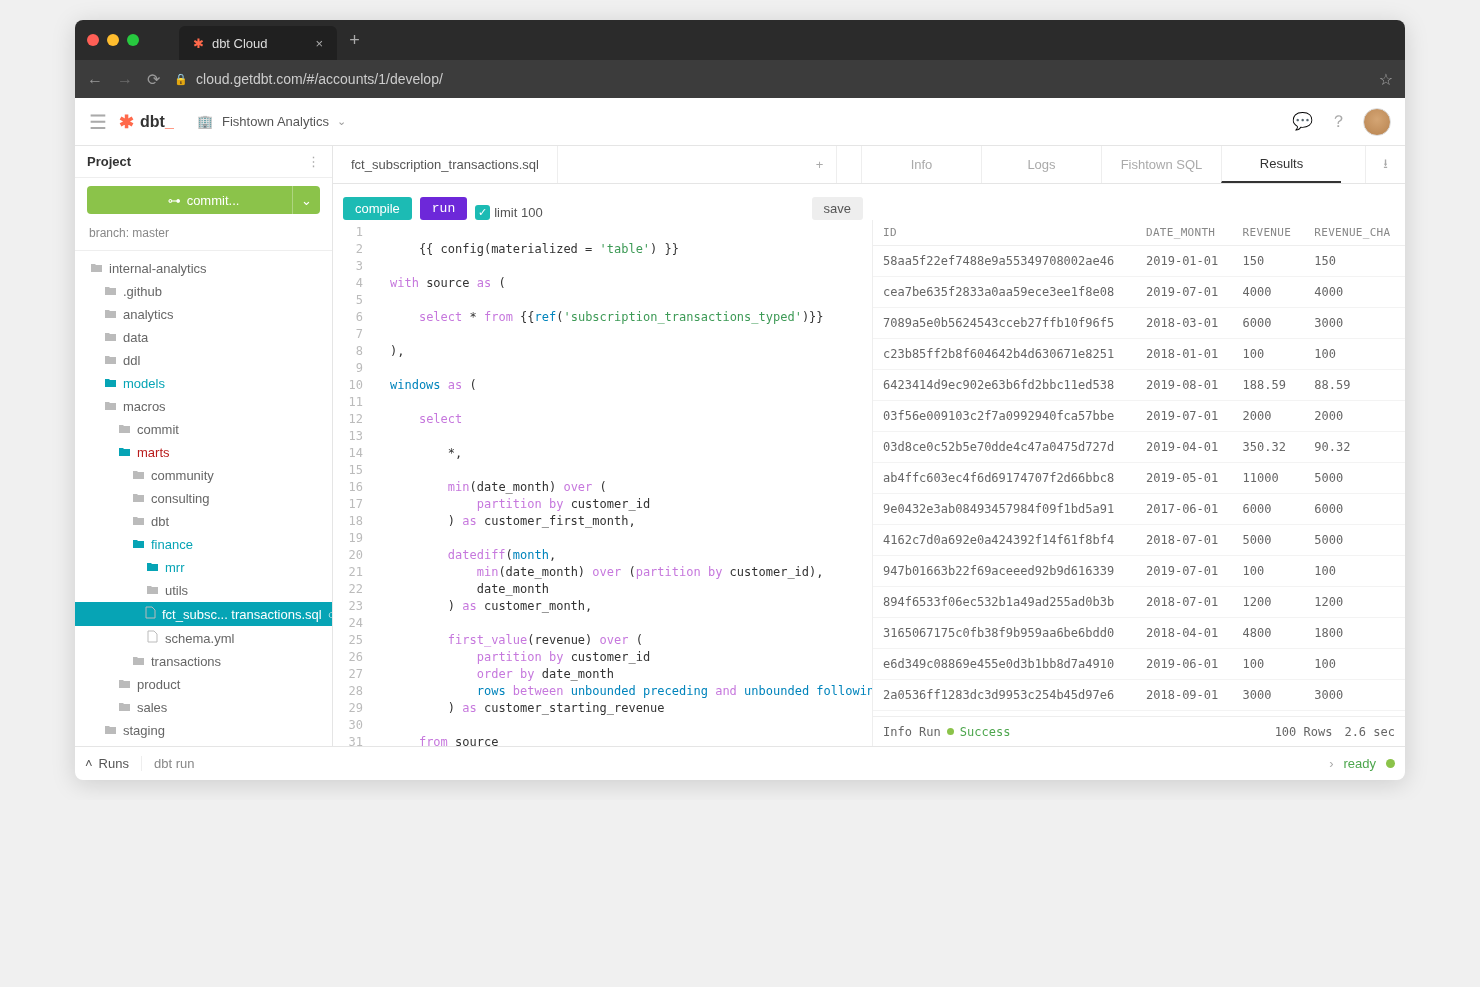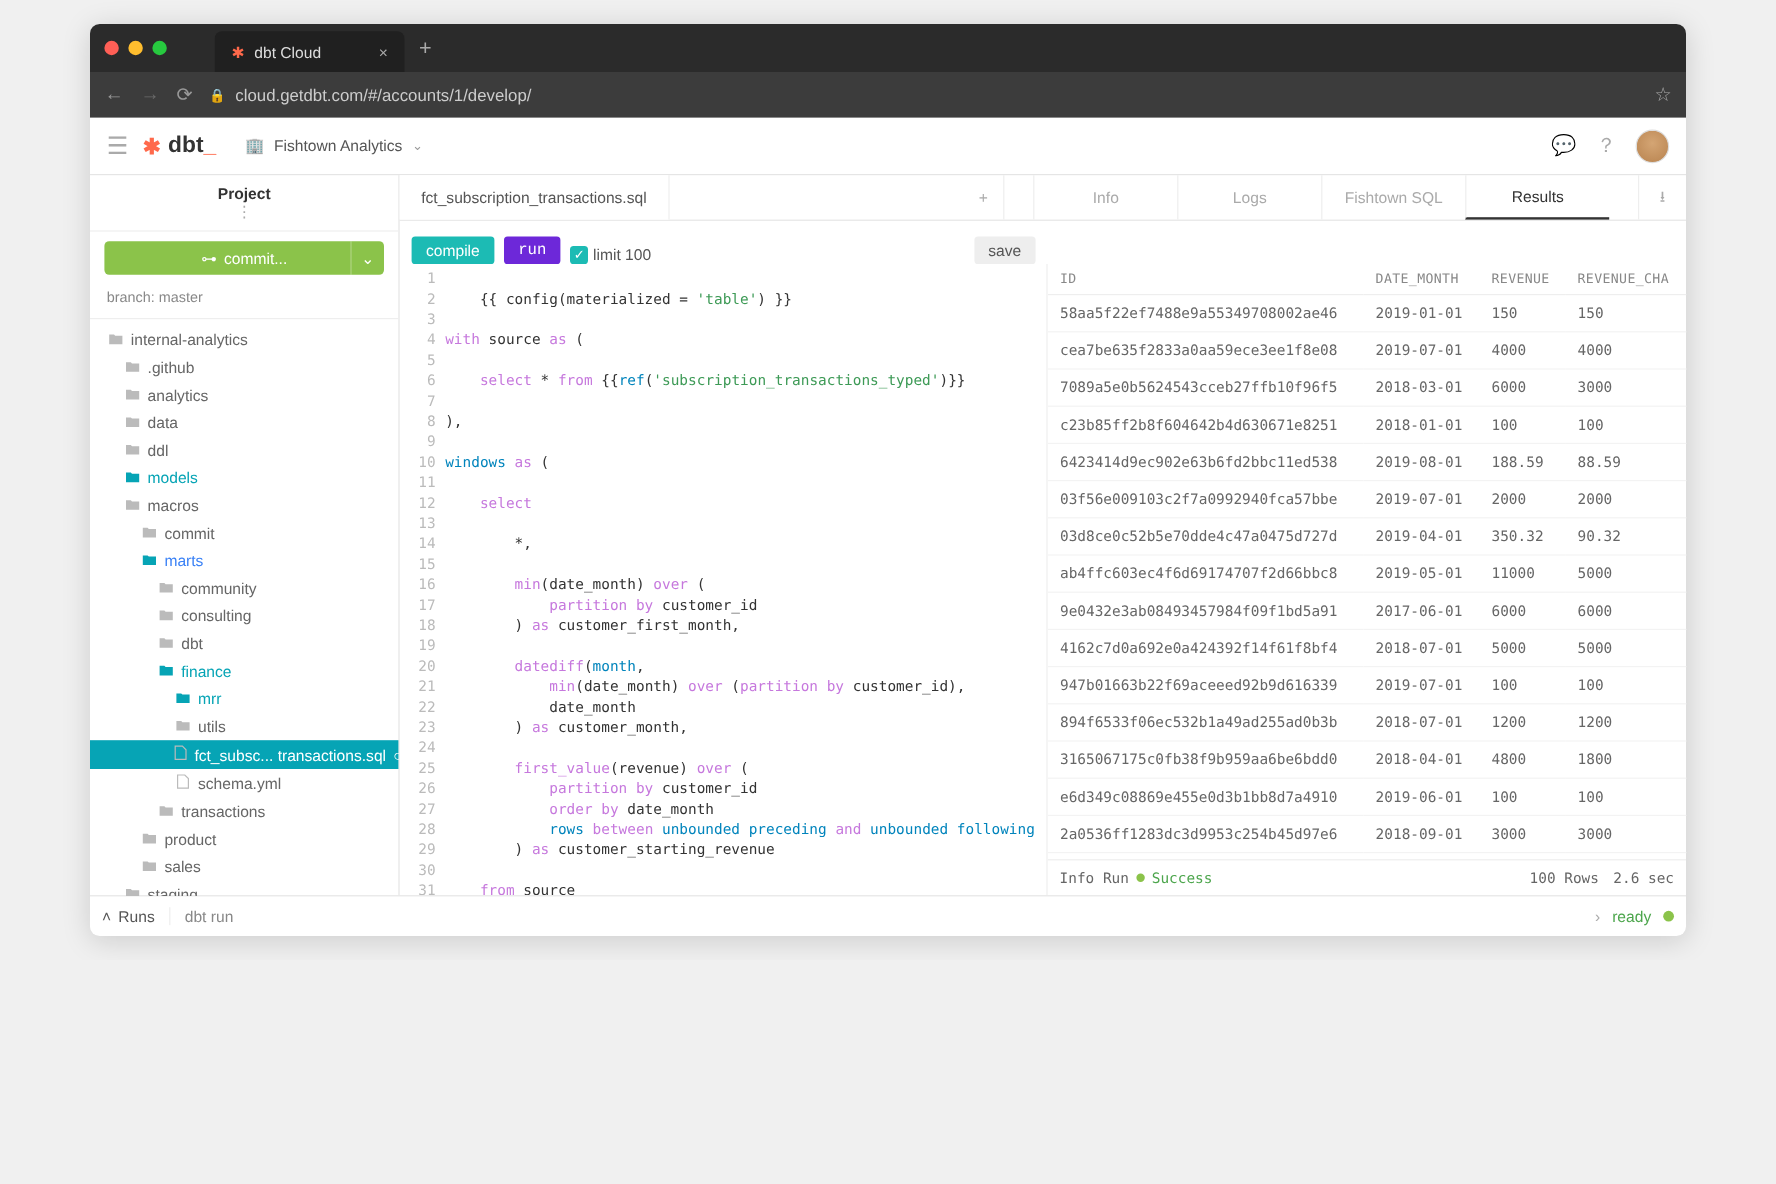--- a/index.html
+++ b/index.html
@@ -61,32 +61,32 @@
 .header {
   height: 48px;
   border-bottom: 1px solid #e5e5e5;
   display: flex;
   align-items: center;
   padding: 0 14px;
 }
 .menu-icon { color: #aaa; font-size: 20px; margin-right: 12px; cursor: pointer; }
 .brand { color: #ff694b; font-weight: bold; font-size: 18px; display: flex; align-items: center; gap: 6px;}
 .brand .dbt-x { color:#ff694b; font-size:18px; font-weight:bold; }
-.brand-text { color:#333; font-weight:600; font-size:19px; }
+.brand-text { color:#333; font-weight:600; font-size:16px; }
 .brand-text .u { color:#ff694b; }
 .org { margin-left: 24px; color: #555; display:flex; align-items:center; gap:8px; cursor:pointer; }
 .org .bicon { color:#aaa; }
 .org .caret { color:#999; font-size:11px; }
 .header-right { margin-left:auto; display:flex; align-items:center; gap:16px; }
 .header-right .icon { color:#aaa; font-size:17px; cursor:pointer; }
 .avatar { width:28px; height:28px; border-radius:50%; background: radial-gradient(circle at 50% 40%, #d4a574, #b8834f); border:1px solid #ddd; }
 
 .app-body { display:flex; height:600px; }
 .sidebar { width:258px; border-right:1px solid #e5e5e5; display:flex; flex-direction:column; }
-.sidebar-head { padding:8px 12px; border-bottom:1px solid #eee; display:flex; align-items:center; justify-content:space-between;flex-direction:column;}
+.sidebar-head { padding:8px 12px; border-bottom:1px solid #eee; display:flex; align-items:center; justify-content:space-between;}
 .sidebar-head .title { font-weight:600; color:#333; }
 .sidebar-head .dots { color:#aaa; cursor:pointer; }
 .commit-row { padding:8px 12px; }
 .commit-btn {
   width:100%; background:#8bc34a; color:#fff; border:none; border-radius:4px;
   height:28px; font-size:13px; font-weight:500; cursor:pointer;
   display:flex; align-items:center; justify-content:center; gap:6px;
   position:relative;
 }
 .commit-btn .dd { position:absolute; right:0; width:28px; height:100%; border-left:1px solid rgba(255,255,255,0.3); display:flex; align-items:center; justify-content:center;}
@@ -114,21 +114,21 @@
 .tb-btn { border:none; border-radius:3px; padding:4px 12px; font-size:13px; font-weight:500; cursor:pointer; color:#fff;}
 .tb-btn.compile { background:#1cbbb4; }
 .tb-btn.run { background:#6d28d9;font-family:Liberation Mono, monospace; }
 .limit { display:flex; align-items:center; gap:4px; color:#555; font-size:13px;}
 .limit .chk { width:15px; height:15px; border-radius:3px; background:#1cbbb4; color:#fff; display:flex; align-items:center; justify-content:center; font-size:11px;}
 .toolbar-row .save { margin-left:auto; background:#eee; border:none; padding:4px 12px; border-radius:3px; color:#555; cursor:pointer; font-size:13px;}
 
 .editor-area { flex:1; display:flex; overflow:hidden;}
 .editor { width:540px; border-right:1px solid #eee; display:flex; font-family: Menlo,Consolas,monospace; font-size:12px; overflow:hidden;}
 .gutter { width:38px; text-align:right; color:#bbb; padding:4px 8px 4px 0; line-height:17px; user-select:none;}
-.code { flex:1; padding:4px 0; line-height:17px; white-space:pre; color:#333; overflow:hidden;}
+.code { flex:1; padding:4px 0; line-height:17px; white-space:pre; color:#333; overflow:hidden;margin-left:19px;}
 .code .kw { color:#c678dd; }
 .code .bl { color:#0184bc; }
 .code .fn { color:#c678dd; }
 .code .str { color:#3d9a56; }
 
 .results { flex:1; overflow:auto; font-family:Menlo,Consolas,monospace; font-size:12px; color:#666;}
 .results table { border-collapse:collapse; width:100%;}
 .results th { text-align:left; padding:6px 10px; color:#888; font-weight:400; font-size:11px; border-bottom:1px solid #eee; white-space:nowrap; letter-spacing:0.3px;}
 .results td { padding:8px 10px; border-bottom:1px solid #f3f3f3; white-space:nowrap;}
 
@@ -251,21 +251,21 @@
           <div class="tree-row ind-2">
             <span class="fld"><svg width="13" height="11" viewBox="0 0 13 11">
                 <path d="M1 2h4l1 1h6v7H1z" fill="#bbb" stroke="none"></path>
               </svg></span>
             <span>commit</span>
           </div>
           <div class="tree-row ind-2 open">
             <span class="fld"><svg width="13" height="11" viewBox="0 0 13 11">
                 <path d="M1 2h4l1 1h6v7H1z" fill="#06a4b5" stroke="none"></path>
               </svg></span>
-            <span style="color: #3b82f6;">marts</span>
+            <span style="color: #b91c1c;">marts</span>
           </div>
           <div class="tree-row ind-3">
             <span class="fld"><svg width="13" height="11" viewBox="0 0 13 11">
                 <path d="M1 2h4l1 1h6v7H1z" fill="#bbb" stroke="none"></path>
               </svg></span>
             <span>community</span>
           </div>
           <div class="tree-row ind-3">
             <span class="fld"><svg width="13" height="11" viewBox="0 0 13 11">
                 <path d="M1 2h4l1 1h6v7H1z" fill="#bbb" stroke="none"></path>

